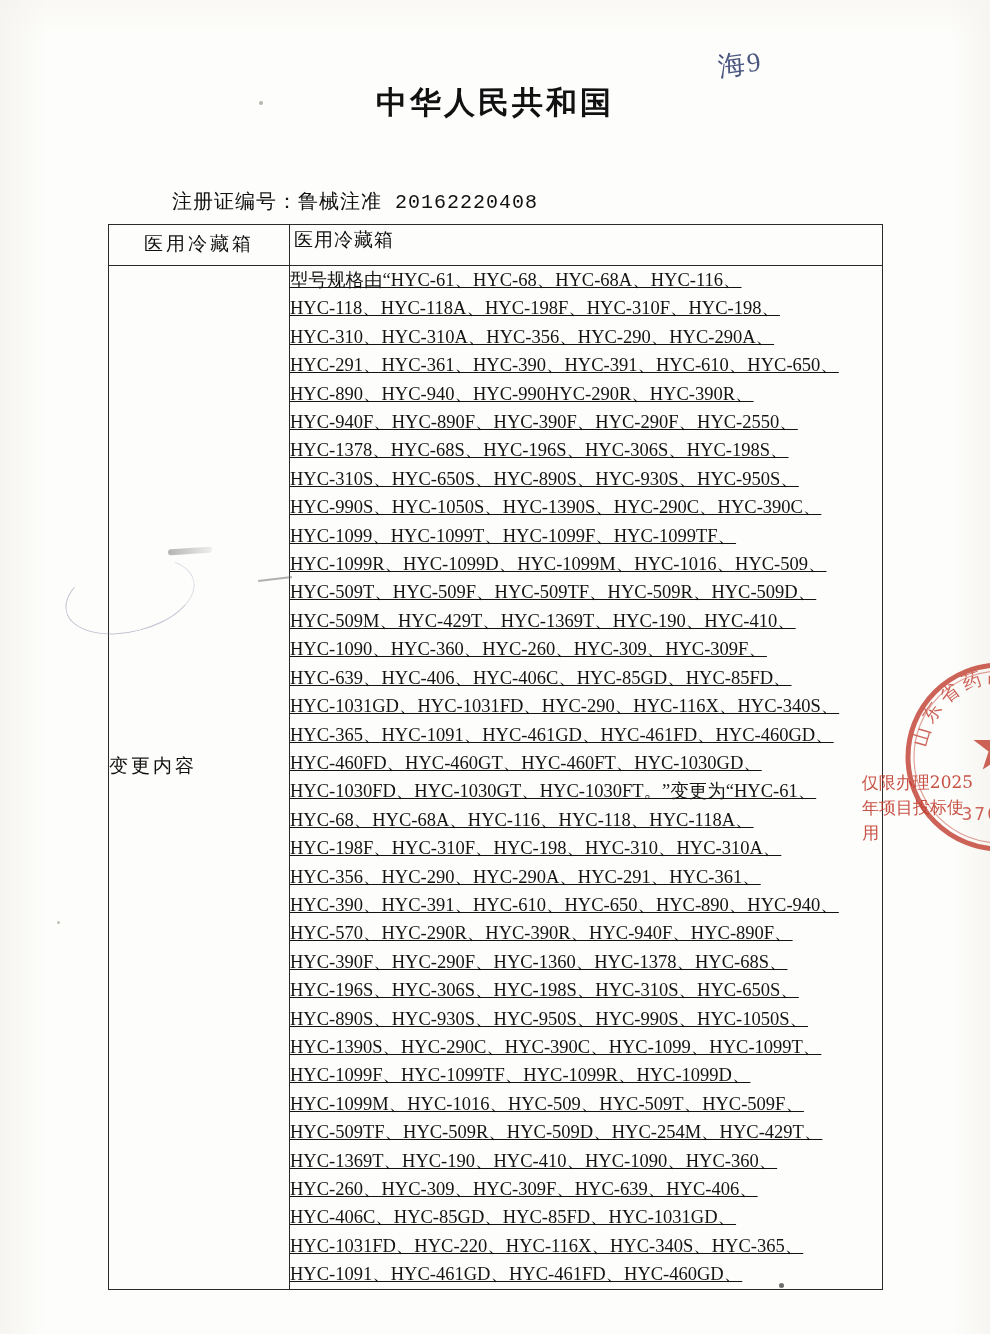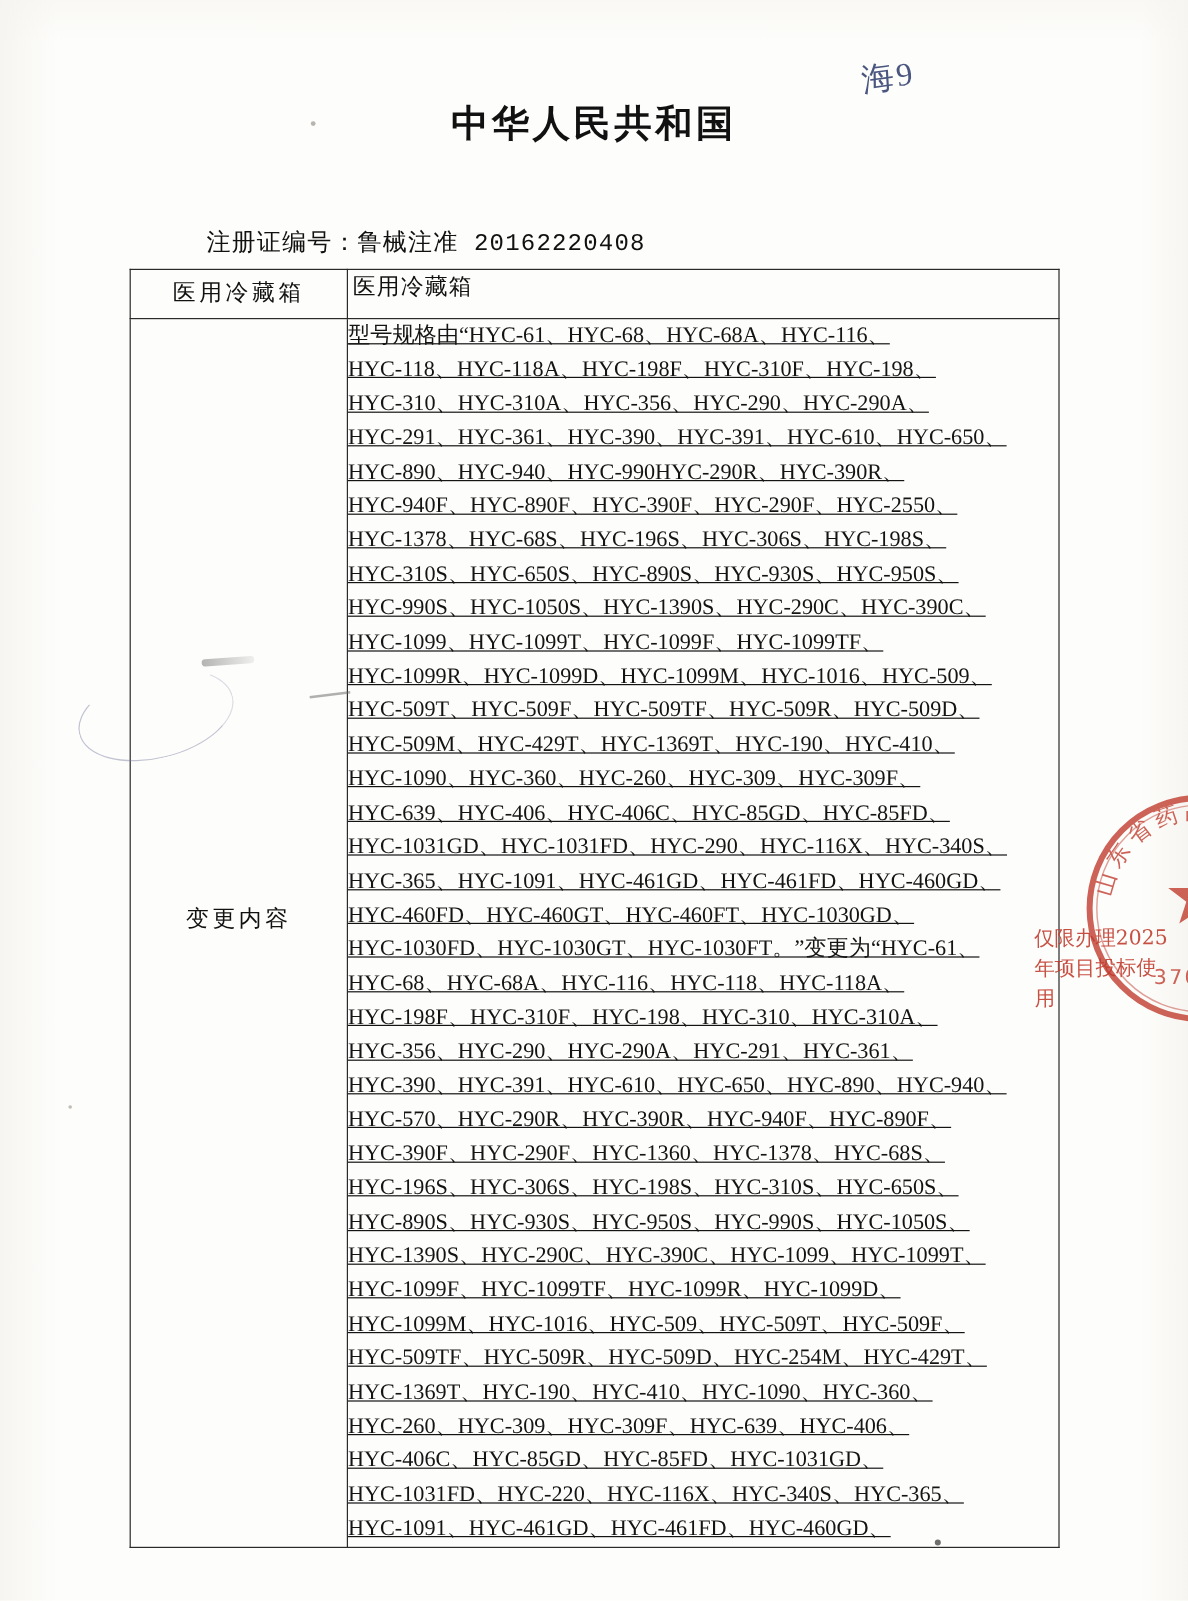--- a/index.html
+++ b/index.html
@@ -127,21 +127,21 @@
     text-decoration: underline;
   }
   .content-line:first-child {
     text-indent: 0;
   }
 
   .label-center {
     height: 1000px;
     display: flex;
     align-items: center;
-    justify-content: center;
+    justify-content: flex-start;
   }
 
   
   .stamp {
     position: absolute;
     top: 652px;
     left: 895px;
     width: 210px;
     height: 210px;
     pointer-events: none;

